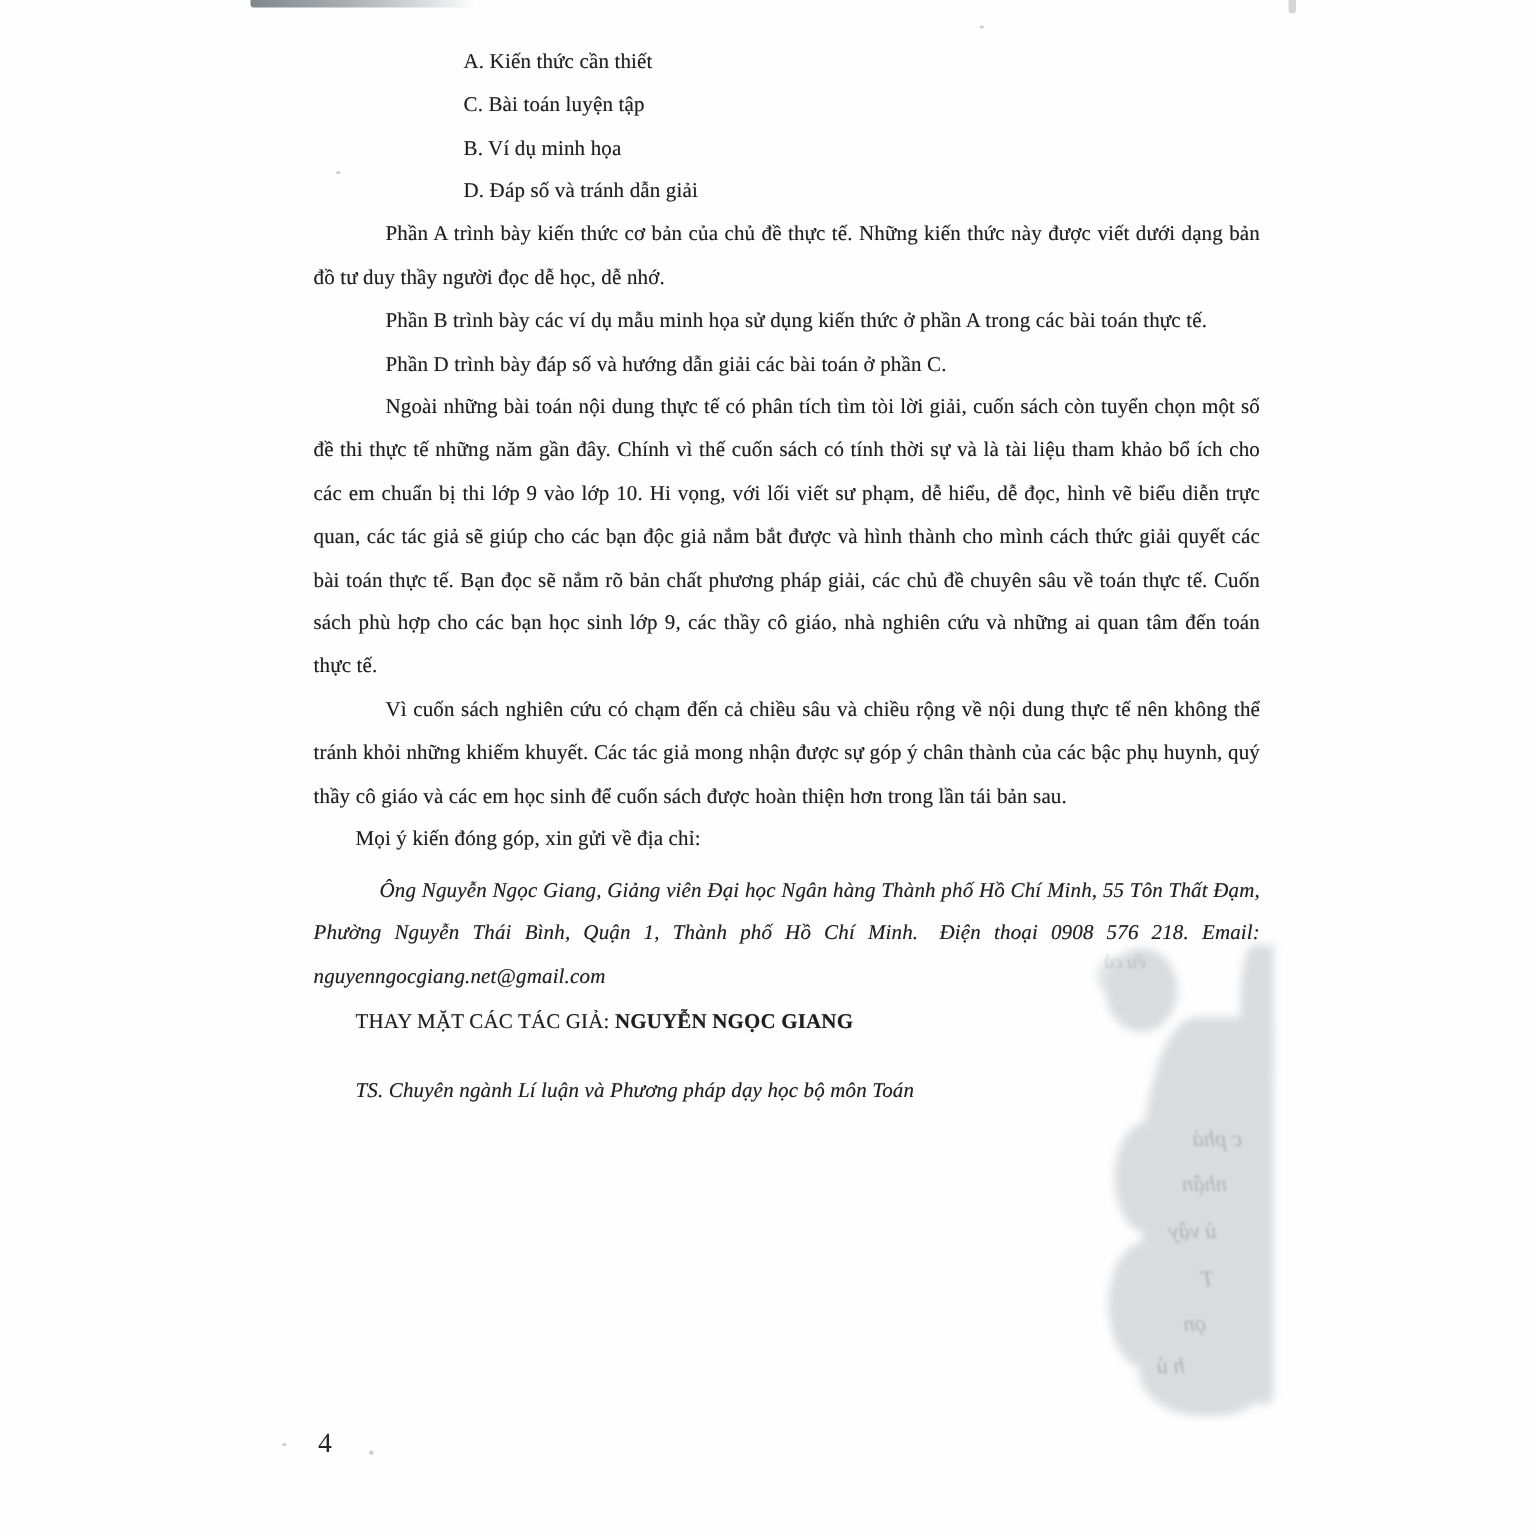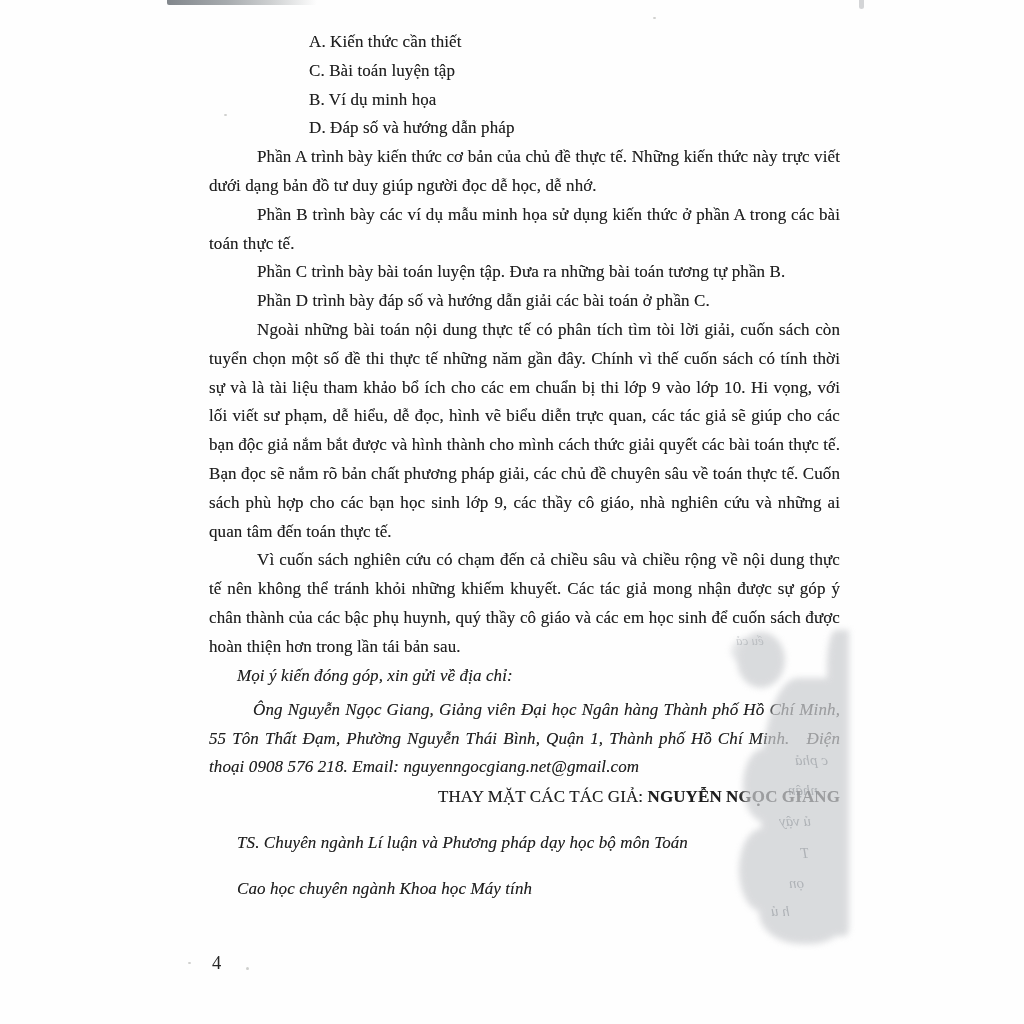--- a/index.html
+++ b/index.html
@@ -18,46 +18,46 @@
     font-family: "Liberation Serif", "DejaVu Serif", serif;
     color: #1f1f1f;
   }
 
   
   .page-text {
     position: absolute;
     left: 209px;
     top: 28px;
     width: 631px;
-    font-size: 17px;
+    font-size: 14px;
     line-height: 28.8px;
     letter-spacing: 0.1px;
     text-shadow: 0 0 0.5px rgba(20,20,20,0.45);
   }
 
   .toc-list { margin: 0 0 0 100px; padding: 0; list-style: none; }
   .toc-list li { margin: 0; padding: 0; }
 
   .para {
     margin: 0;
     text-align: justify;
     text-indent: 48px;
   }
-  .para.narrow-indent { text-indent: 28px; font-style: italic; }
+  .para.narrow-indent { text-indent: 28px; }
 
   .contact-block {
     margin: 6px 0 2px 0;
     font-style: italic;
     text-align: justify;
     text-indent: 44px;
     line-height: 28.2px;
   }
 
   .closing-line { margin: 0 0 0 28px; }
-  .signature-line { margin: 0 0 0 28px; text-align: right; }
+  .signature-line { margin: 0 0 0 28px; }
   .signature-line .sig-name { font-weight: bold; }
   .credential {
     margin: 17px 0 0 28px;
     font-style: italic;
   }
 
   .page-number {
     position: absolute;
     left: 212px;
     top: 953px;
@@ -145,36 +145,34 @@
   <div class="dust d2"></div>
   <div class="dust d3"></div>
   <div class="dust d4"></div>
 
   <div class="page-text">
 
     <ul class="toc-list">
       <li>A. Kiến thức cần thiết</li>
       <li>C. Bài toán luyện tập</li>
       <li>B. Ví dụ minh họa</li>
-      <li>D. Đáp số và hướng dẫn pháp</li>
+      <li>D. Đáp số và tránh dẫn giải</li>
     </ul>
 
-    <p class="para">Phần A trình bày kiến thức cơ bản của chủ đề thực tế. Những kiến thức này trực viết dưới dạng bản đồ tư duy giúp người đọc dễ học, dễ nhớ.</p>
+    <p class="para">Phần A trình bày kiến thức cơ bản của chủ đề thực tế. Những kiến thức này được viết dưới dạng bản đồ tư duy thầy người đọc dễ học, dễ nhớ.</p>
     <p class="para">Phần B trình bày các ví dụ mẫu minh họa sử dụng kiến thức ở phần A trong các bài toán thực tế.</p>
-    <p class="para">Phần C trình bày bài toán luyện tập. Đưa ra những bài toán tương tự phần B.</p>
     <p class="para">Phần D trình bày đáp số và hướng dẫn giải các bài toán ở phần C.</p>
     <p class="para">Ngoài những bài toán nội dung thực tế có phân tích tìm tòi lời giải, cuốn sách còn tuyển chọn một số đề thi thực tế những năm gần đây. Chính vì thế cuốn sách có tính thời sự và là tài liệu tham khảo bổ ích cho các em chuẩn bị thi lớp 9 vào lớp 10. Hi vọng, với lối viết sư phạm, dễ hiểu, dễ đọc, hình vẽ biểu diễn trực quan, các tác giả sẽ giúp cho các bạn độc giả nắm bắt được và hình thành cho mình cách thức giải quyết các bài toán thực tế. Bạn đọc sẽ nắm rõ bản chất phương pháp giải, các chủ đề chuyên sâu về toán thực tế. Cuốn sách phù hợp cho các bạn học sinh lớp 9, các thầy cô giáo, nhà nghiên cứu và những ai quan tâm đến toán thực tế.</p>
     <p class="para">Vì cuốn sách nghiên cứu có chạm đến cả chiều sâu và chiều rộng về nội dung thực tế nên không thể tránh khỏi những khiếm khuyết. Các tác giả mong nhận được sự góp ý chân thành của các bậc phụ huynh, quý thầy cô giáo và các em học sinh để cuốn sách được hoàn thiện hơn trong lần tái bản sau.</p>
     <p class="para narrow-indent">Mọi ý kiến đóng góp, xin gửi về địa chỉ:</p>
 
     <p class="contact-block">Ông Nguyễn Ngọc Giang, Giảng viên Đại học Ngân hàng Thành phố Hồ Chí Minh, 55 Tôn Thất Đạm, Phường Nguyễn Thái Bình, Quận 1, Thành phố Hồ Chí Minh.  Điện thoại 0908 576 218. Email: nguyenngocgiang.net@gmail.com</p>
 
     <p class="signature-line"><span>THAY MẶT CÁC TÁC GIẢ: </span><span class="sig-name">NGUYỄN NGỌC GIANG</span></p>
     <p class="credential">TS. Chuyên ngành Lí luận và Phương pháp dạy học bộ môn Toán</p>
-    <p class="credential">Cao học chuyên ngành Khoa học Máy tính</p>
   </div>
 
   <div class="page-number">4</div>
 
   <div class="curl-blob">
     <div class="b b1"></div>
     <div class="b b2"></div>
     <div class="b b3"></div>
     <div class="b b4"></div>
     <div class="b b5"></div>

